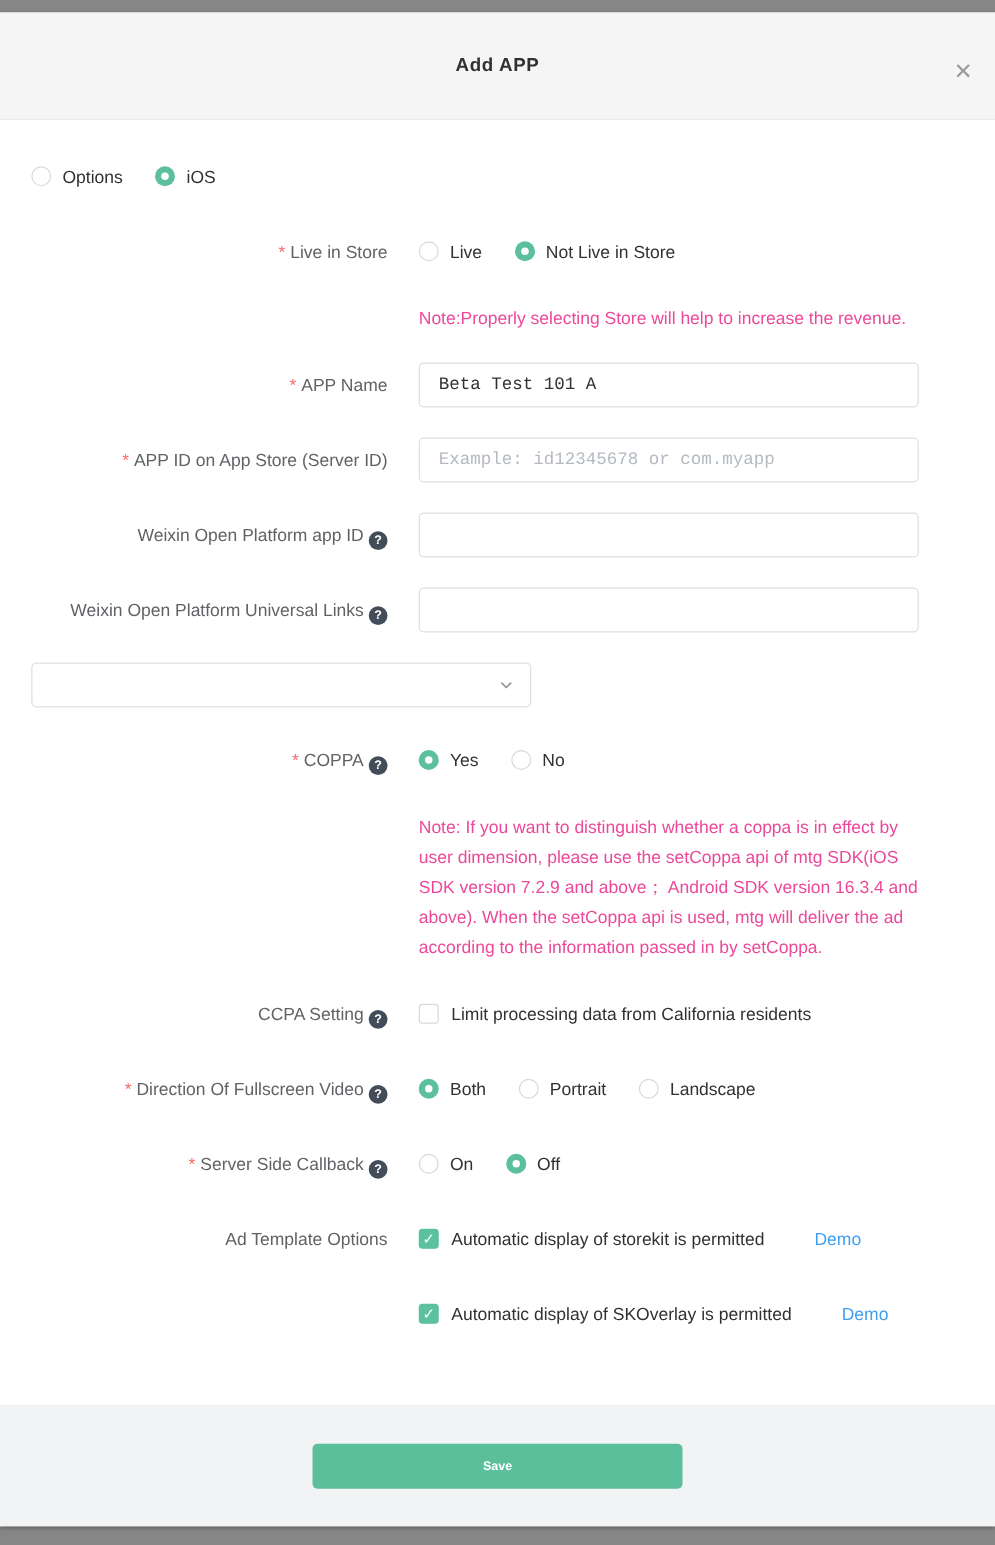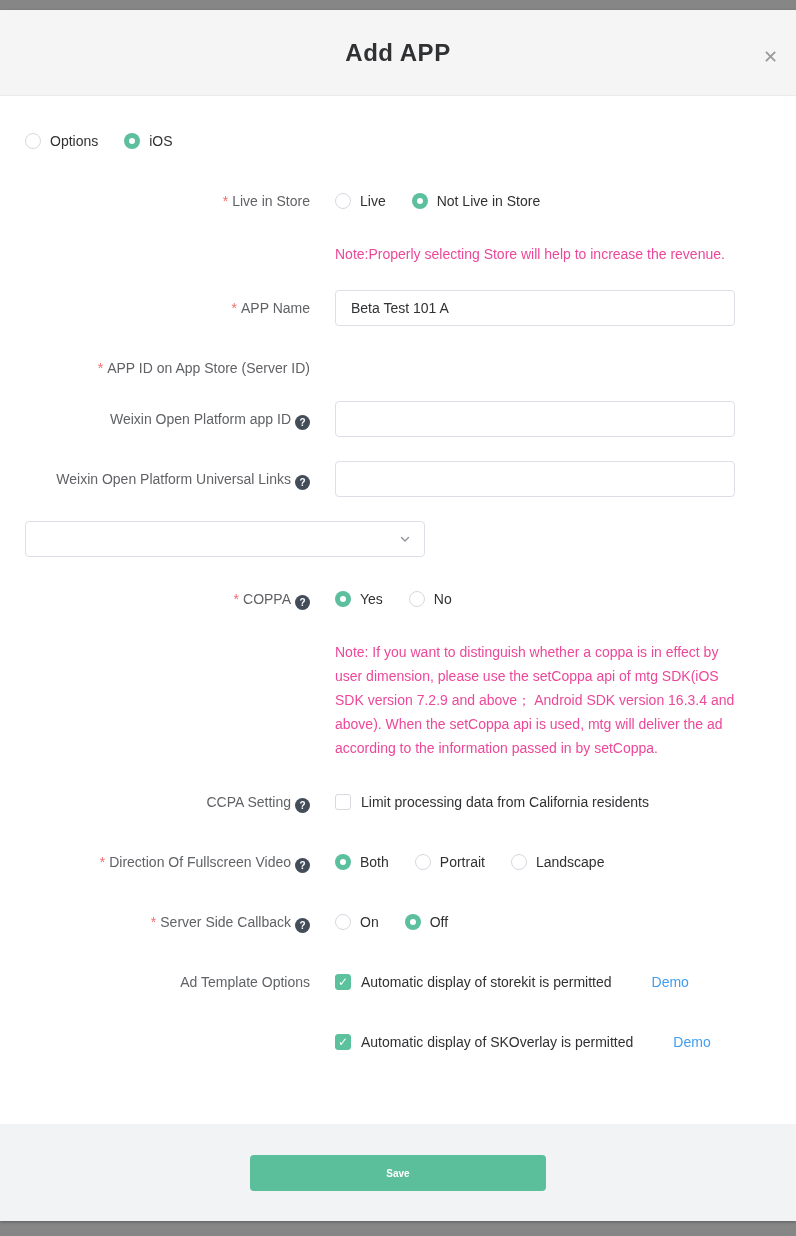--- a/index.html
+++ b/index.html
@@ -5,21 +5,21 @@
   * { margin:0; padding:0; box-sizing:border-box; }
   html,body { width:796px; }
   body { font-family:"Liberation Sans","DejaVu Sans",sans-serif; font-size:14px; color:#303133; }
   .page { width:796px; height:1236px; background:#868686; display:flex; flex-direction:column; overflow:hidden; }
   .strip-top { height:10px; flex:0 0 auto; }
   .strip-bottom { height:15px; flex:0 0 auto; }
   .modal { background:#fff; flex:1 1 auto; display:flex; flex-direction:column; box-shadow:0 1px 3px rgba(0,0,0,.3); }
 
   .modal-header { height:86px; background:#f5f5f6; border-bottom:1px solid #ebebeb; position:relative;
                   display:flex; align-items:center; justify-content:center; flex:0 0 auto; }
-  .modal-title { font-size:24px; font-weight:bold; color:#303133; letter-spacing:.5px; }
+  .modal-title { font-size:15px; font-weight:bold; color:#303133; letter-spacing:.5px; }
   .modal-close { position:absolute; right:18px; top:38px; font-size:18px; color:#9a9a9a; cursor:pointer;
                  line-height:1; font-weight:400; }
 
   .modal-body { background:#fff; flex:1 1 auto; padding-top:27px; }
 
   .form-row { display:flex; margin-bottom:24px; }
   .label-col { width:310px; flex:0 0 auto; text-align:right; padding-top:9px; color:#606266; line-height:18px; }
   .required-star { color:#f56c6c; margin-right:4px; }
   .help-icon { display:inline-block; width:15px; height:15px; border-radius:50%; background:#434d59; color:#fff;
                font-size:10px; line-height:15px; text-align:center; vertical-align:-2px; margin-left:4px; font-weight:bold; }
@@ -35,21 +35,21 @@
                           border-radius:50%; background:#fff; }
   .option-label { color:#303133; }
 
   .checkbox { width:16px; height:16px; border:1px solid #d6d9de; border-radius:3px; background:#fff; margin-right:10px;
               position:relative; flex:0 0 auto; color:#fff; font-size:12px; line-height:15px; text-align:center; }
   .checkbox .check-glyph { display:none; }
   .checkbox.checked { background:#5cc29e; border-color:#5cc29e; }
   .checkbox.checked .check-glyph { display:block; }
 
   .text-input { width:400px; height:36px; border:1px solid #dcdfe6; border-radius:4px; padding:0 15px;
-                font-size:14px; color:#303133; background:#fff; outline:none; font-family:Liberation Sans, sans-serif; }
+                font-size:14px; color:#303133; background:#fff; outline:none; font-family:Liberation Mono, monospace; }
   .text-input::placeholder { color:#b4b9c2; }
 
   .select-box { width:400px; height:36px; border:1px solid #dcdfe6; border-radius:4px; background:#fff;
                 display:flex; align-items:center; justify-content:flex-end; padding:0 12px; cursor:pointer; }
 
   .note { color:#ec4899; line-height:24px; margin-top:23px; width:400px; }
 
   .demo-link { color:#3f9df2; margin-left:14px; text-decoration:none; cursor:pointer; }
 
   .modal-footer { height:97px; background:#f2f3f4; flex:0 0 auto; display:flex; justify-content:center; }
@@ -108,20 +108,23 @@
           <span class="required-star">*</span><span>APP Name</span>
         </div>
         <div class="control-col">
           <input class="text-input" type="text" value="Beta Test 101 A" style="">
         </div>
       </div>
 
       <div class="form-row">
         <div class="label-col">
           <span class="required-star">*</span><span>APP ID on App Store (Server ID)</span>
+        </div>
+        <div class="control-col">
+          <input class="text-input" type="text" placeholder="Example: id12345678 or com.myapp" style="">
         </div>
       </div>
 
       <div class="form-row">
         <div class="label-col">
           <span>Weixin Open Platform app ID</span><span class="help-icon">?</span>
         </div>
         <div class="control-col">
           <input class="text-input" type="text" value="" style="">
         </div>

